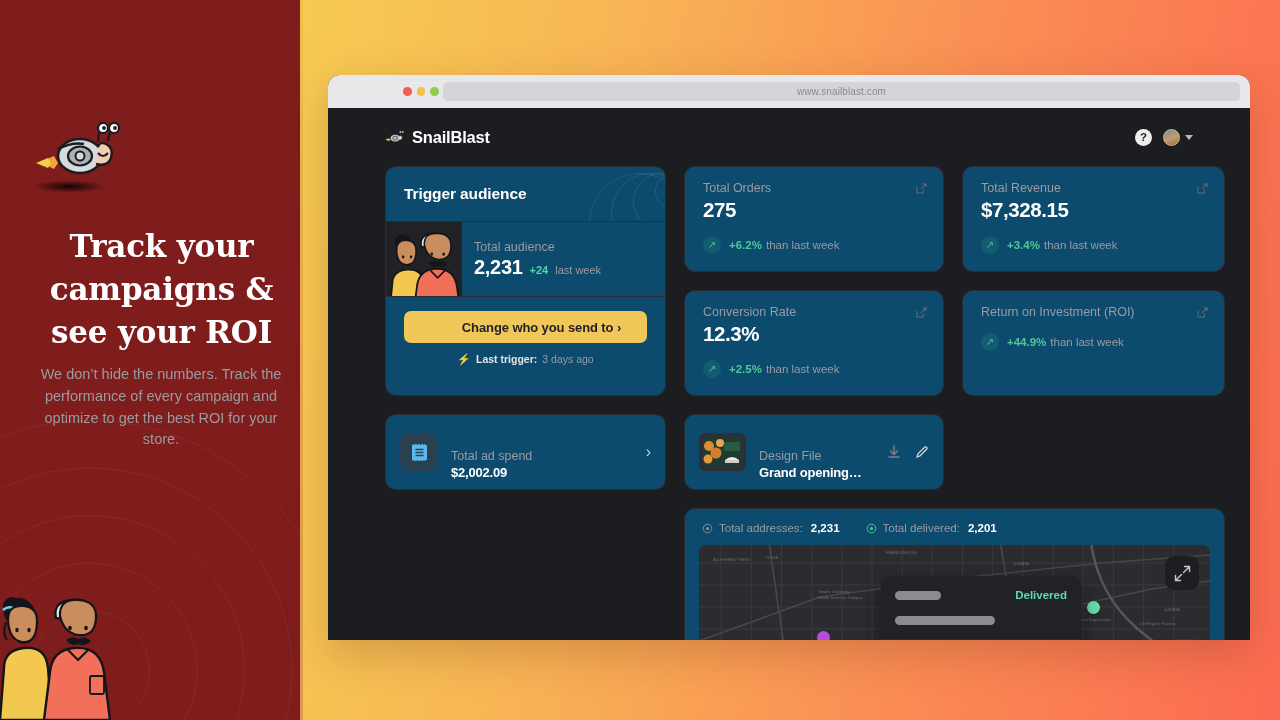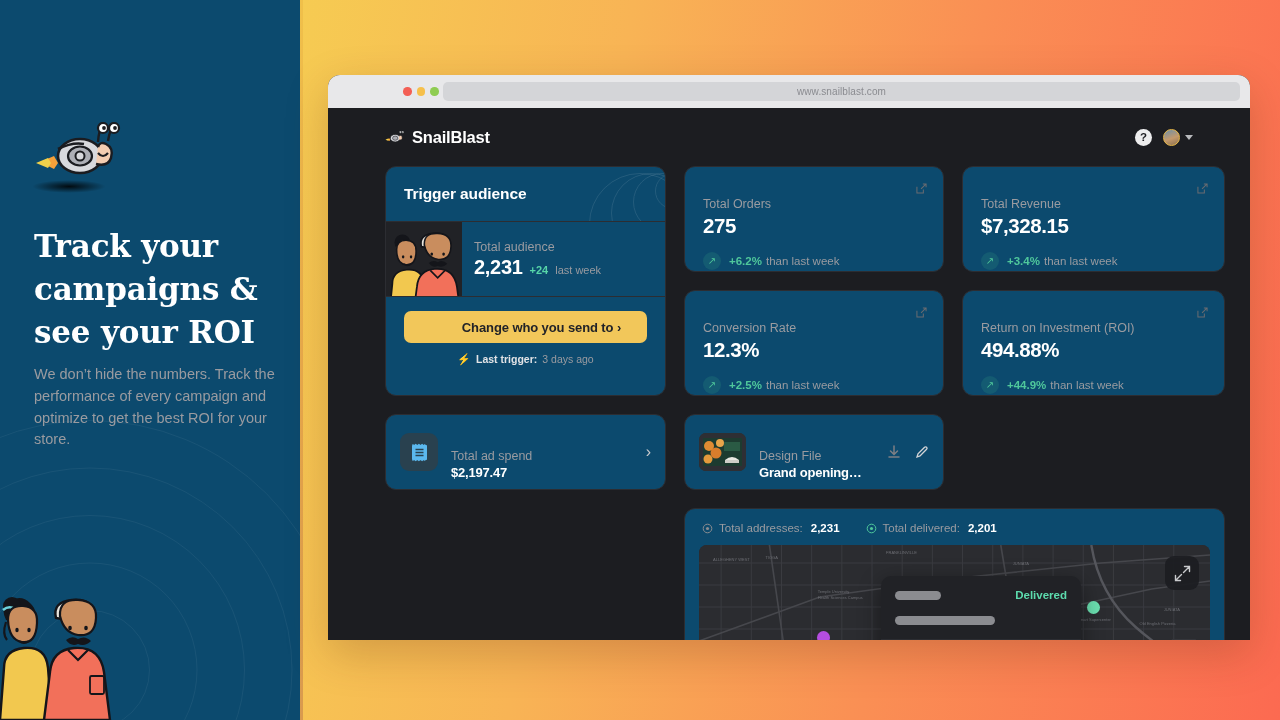--- a/index.html
+++ b/index.html
@@ -8,22 +8,23 @@
     overflow: hidden;
     font-family: "Liberation Sans", sans-serif;
     background: #1e1f23;
   }
   #stage { position: relative; width: 1280px; height: 720px; }
 
   
   #promo-panel {
     position: absolute; left: 0; top: 0;
     width: 303px; height: 720px;
-    background: #0c4a6e;
+    background: #7f1d1d;
     overflow: hidden;
+    text-align: center;
   }
   #promo-rings {
     position: absolute; left: -170px; bottom: -210px;
     width: 520px; height: 520px; pointer-events: none;
   }
   #promo-rings .ring {
     position: absolute; border-radius: 50%;
     border: 1px solid rgba(255,255,255,0.055);
     left: 50%; top: 50%; transform: translate(-50%, -50%);
   }
@@ -180,21 +181,21 @@
   }
   #last-trigger-row {
     margin-top: 10px; display: flex; align-items: center; justify-content: center; gap: 5px;
     font-size: 10.5px;
   }
   #bolt-icon { color: #f08a3c; font-size: 11px; line-height: 1; }
   #last-trigger-label { color: #e2e3e6; font-weight: 700; }
   #last-trigger-value { color: #9a9ba0; }
 
   
-  .stat-card { height: 106px; padding: 30px 18px; position: relative; }
+  .stat-card { height: 106px; padding: 14px 18px; position: relative; }
   .stat-label { font-size: 12.5px; color: #9a9ba0; }
   .stat-value { font-size: 20.5px; font-weight: 700; color: #ffffff; margin-top: 3px; letter-spacing: -0.4px; }
   .stat-trend { display: flex; align-items: center; gap: 8px; margin-top: 14px; }
   .trend-badge {
     width: 18px; height: 18px; border-radius: 50%;
     background: rgba(63,182,139,0.16);
     display: flex; align-items: center; justify-content: center;
   }
   .trend-arrow { font-size: 10px; color: #4fc79b; line-height: 1; }
   .trend-pct { font-size: 11.5px; font-weight: 700; color: #4fc79b; }
@@ -462,21 +463,20 @@
             <span class="trend-sfx">than last week</span>
           </div>
           <svg class="ext-link" viewBox="0 0 12 12">
             <path d="M1 4v7h7V7" fill="none" stroke="#6a6b70" stroke-width="1.1"></path>
             <path d="M5.5 6.5L11 1M7.5 1H11v3.5" fill="none" stroke="#6a6b70" stroke-width="1.1"></path>
           </svg>
         </div>
 
         <div class="card stat-card">
           <div class="stat-label">Return on Investment (ROI)</div>
-          <div class="stat-value">494.88%</div>
           <div class="stat-trend">
             <span class="trend-badge">
                 <span class="trend-arrow">↗</span>
               </span>
             <span class="trend-pct">+44.9%</span>
             <span class="trend-sfx">than last week</span>
           </div>
           <svg class="ext-link" viewBox="0 0 12 12">
             <path d="M1 4v7h7V7" fill="none" stroke="#6a6b70" stroke-width="1.1"></path>
             <path d="M5.5 6.5L11 1M7.5 1H11v3.5" fill="none" stroke="#6a6b70" stroke-width="1.1"></path>
@@ -487,21 +487,21 @@
           <div id="adspend-icon-tile">
             <svg width="17" height="19" viewBox="0 0 17 19">
               <path d="M1.5 2.5h14v14h-14z" fill="#5bb8ee" stroke="#5bb8ee" stroke-width="1"></path>
               <path d="M1.5 1.5l1.6 1.3L4.7 1.5l1.6 1.3L7.9 1.5l1.6 1.3L11.1 1.5l1.6 1.3L14.3 1.5" fill="none" stroke="#5bb8ee" stroke-width="1.2"></path>
               <path d="M1.5 17.5l1.6-1.3 1.6 1.3 1.6-1.3 1.6 1.3 1.6-1.3 1.6 1.3 1.6-1.3 1.6 1.3" fill="none" stroke="#5bb8ee" stroke-width="1.2"></path>
               <path d="M4.5 6.5h8M4.5 9.5h8M4.5 12.5h8" stroke="#29414f" stroke-width="1.4"></path>
             </svg>
           </div>
           <div>
             <div class="row-label">Total ad spend</div>
-            <div class="row-value">$2,197.47</div>
+            <div class="row-value">$2,002.09</div>
           </div>
           <span id="adspend-chevron">›</span>
         </div>
 
         <div id="designfile-card" class="card">
           <svg id="file-thumb" viewBox="0 0 47 38">
             <rect width="47" height="38" fill="#2e2f34"></rect>
             <rect x="4" y="5" width="39" height="28" fill="#1d3b30"></rect>
             <circle cx="10" cy="13" r="5" fill="#e08b33"></circle>
             <circle cx="17" cy="20" r="5.5" fill="#d97d2c"></circle>

